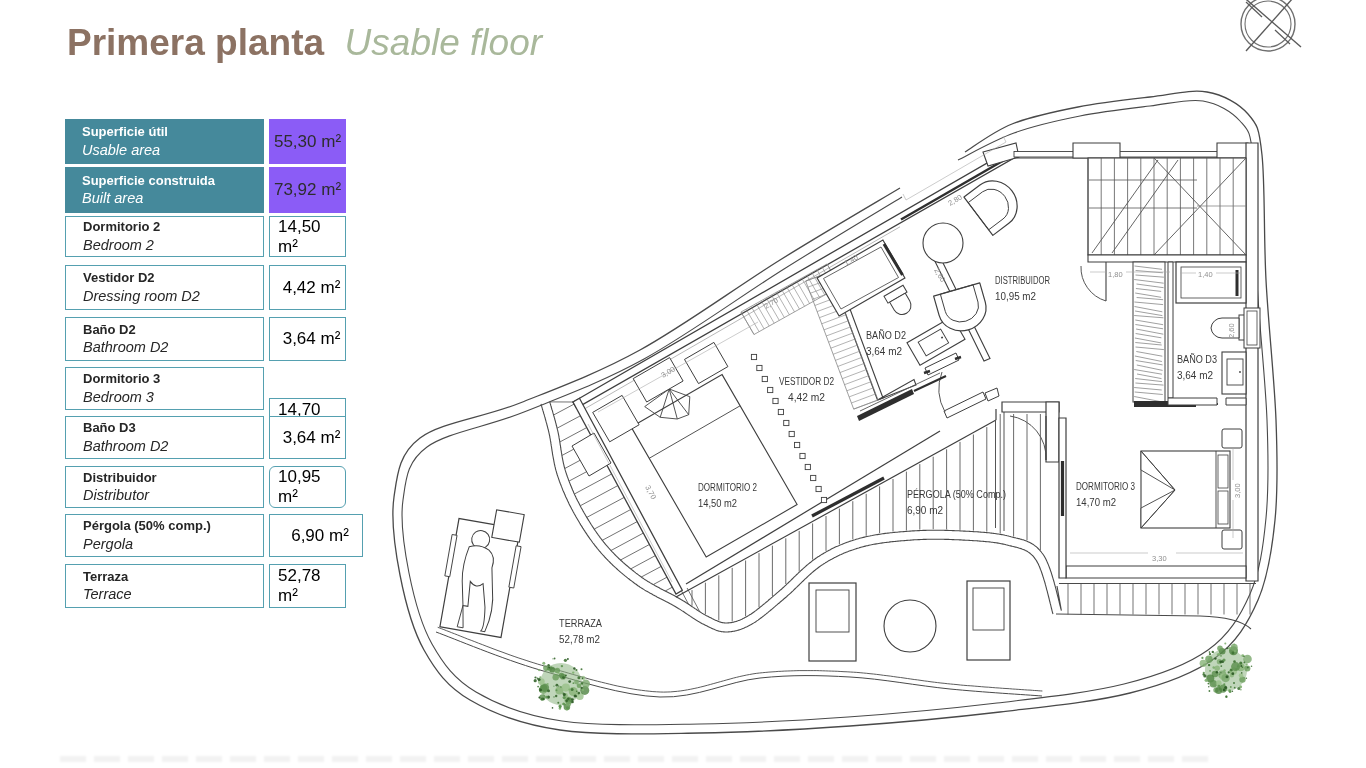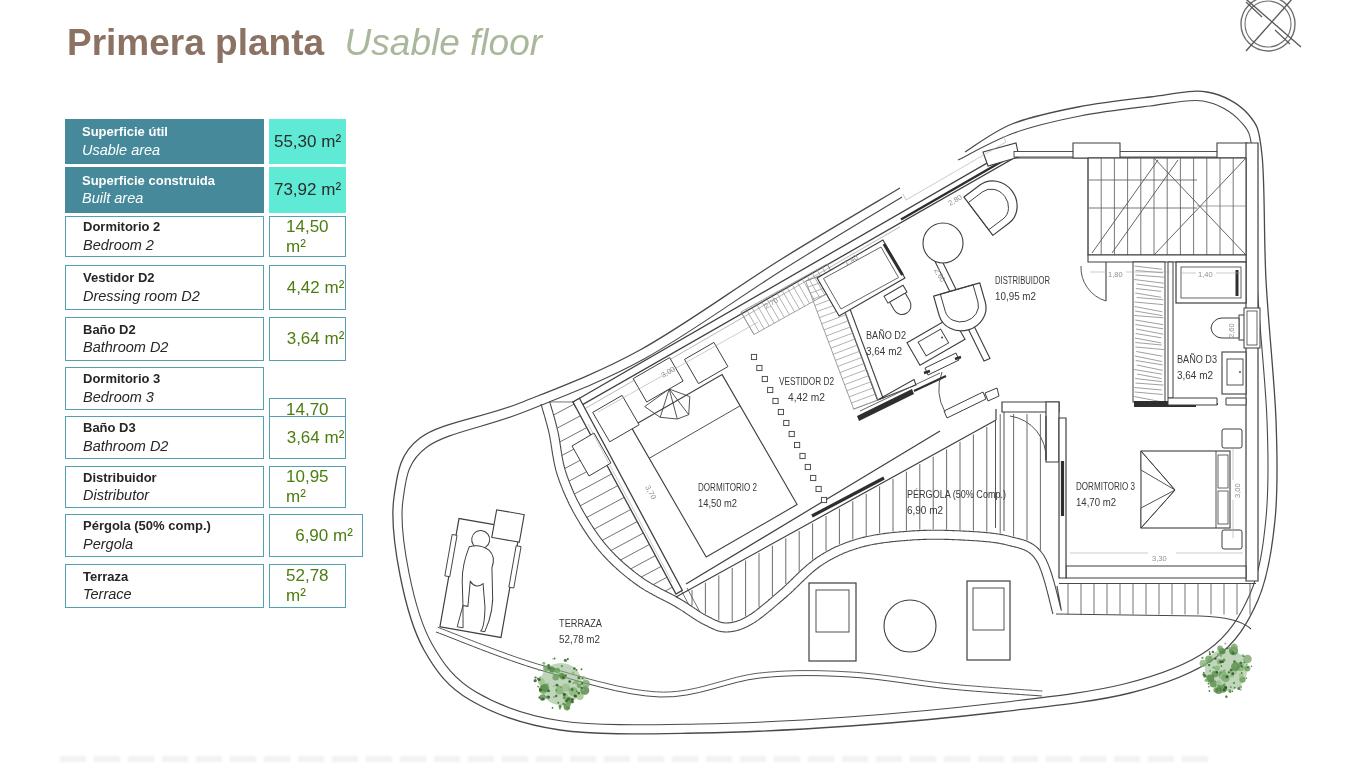--- a/index.html
+++ b/index.html
@@ -1,21 +1,21 @@
 <!DOCTYPE html>
 <html><head>
 <meta charset="utf-8">
 <style>
 * { margin:0; padding:0; box-sizing:border-box; }
 body { width:1366px; height:768px; background:#fff; font-family:"Liberation Sans", sans-serif; position:relative; overflow:hidden; }
 .cell { position:absolute; display:flex; flex-direction:column; justify-content:center; padding-left:17px; }
 .teal { background:#45899b; color:#fff; }
-.vteal { background:#5eead4; color:#2d2d2d; align-items:center; padding-left:0; font-size:17px; justify-content:center; }
+.vteal { background:#8b5cf6; color:#2d2d2d; align-items:center; padding-left:0; font-size:17px; justify-content:center; }
 .wlabel { background:#fff; border:1.3px solid #55a0b0; color:#262626; }
-.wval { background:#fff; border:1.3px solid #55a0b0; color:#4d7c0f; align-items:center; padding-left:16px; font-size:17px; justify-content:center; }
+.wval { background:#fff; border:1.3px solid #55a0b0; color:#000000; align-items:center; padding-left:8px; font-size:17px; justify-content:center; }
 .l1 { font-size:13px; font-weight:bold; line-height:1.25; }
 .l2 { font-size:14.5px; font-style:italic; line-height:1.25; }
 </style>
 </head>
 <body>
 
 <div style="position:absolute;left:67px;top:22px;font-size:37px;font-weight:600;color:#8c7263;">Primera planta&nbsp;&nbsp;<i style="color:#a9b89b;font-weight:500;">Usable floor</i></div>
 
 <div class="cell teal" style="left:65px;top:119px;width:199px;height:45px;">
     <div class="l1">Superficie útil</div>
@@ -56,21 +56,21 @@
 <div class="cell wlabel" style="left:65px;top:416px;width:199px;height:43px;">
     <div class="l1">Baño D3</div>
     <div class="l2">Bathroom D2</div>
   </div>
 <div class="cell wval" style="left:269px;top:416px;width:77px;height:43px;">3,64 m²</div>
 
 <div class="cell wlabel" style="left:65px;top:466px;width:199px;height:42px;">
     <div class="l1">Distribuidor</div>
     <div class="l2">Distributor</div>
   </div>
-<div class="cell wval" style="left:269px;top:466px;width:77px;height:42px;">10,95 m²</div>
+<div class="cell wval" style="left:269px;top:466px;width:77px;height:42px;border-radius:6px;">10,95 m²</div>
 
 <div class="cell wlabel" style="left:65px;top:514px;width:199px;height:43px;">
     <div class="l1">Pérgola (50% comp.)</div>
     <div class="l2">Pergola</div>
   </div>
 <div class="cell wval" style="left:269px;top:514px;width:94px;height:43px;">6,90 m²</div>
 
 <div class="cell wlabel" style="left:65px;top:564px;width:199px;height:44px;">
     <div class="l1">Terraza</div>
     <div class="l2">Terrace</div>

